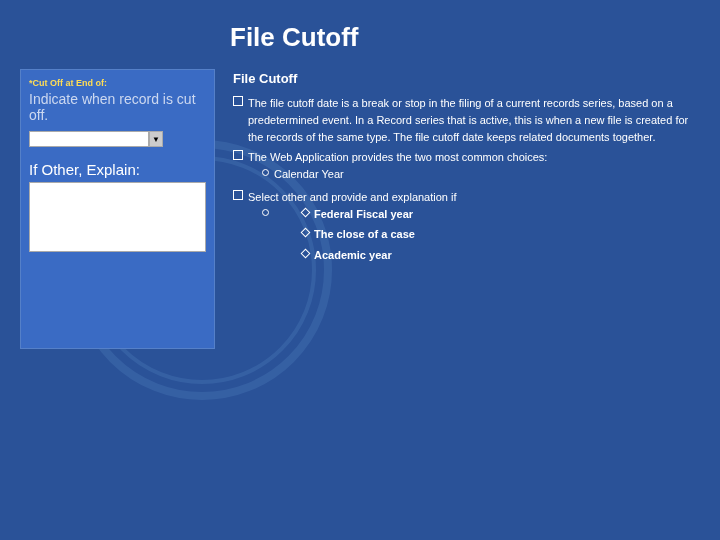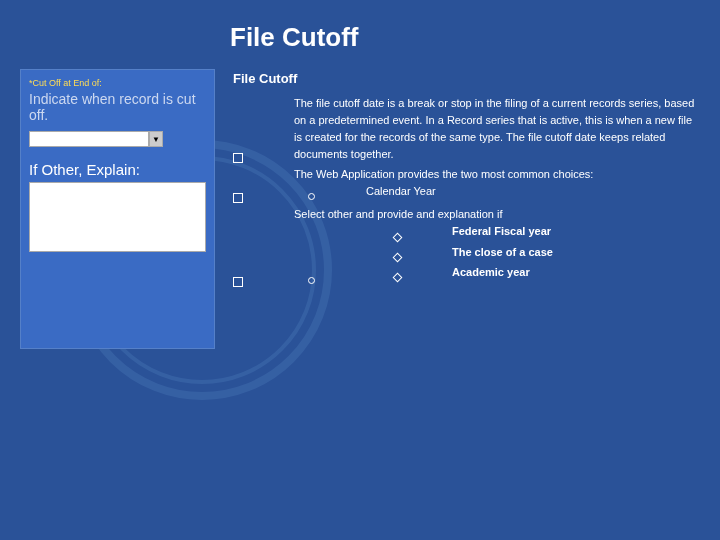--- a/index.html
+++ b/index.html
@@ -66,21 +66,21 @@
       border: 1px solid #5580c8;
       width: 195px;
       min-height: 280px;
       padding: 8px;
       flex-shrink: 0;
     }
 
     .form-field-label {
       color: #ffdd55;
       font-size: 9px;
-      font-weight: normal;
+      font-weight: bold;
       margin-bottom: 3px;
     }
 
     .form-field-hint {
       color: #ccd8f0;
       font-size: 14px;
       margin-bottom: 8px;
     }
 
     .form-input-row {
@@ -139,23 +139,22 @@
 
     .text-panel-title {
       font-size: 13px;
       font-weight: bold;
       margin-bottom: 6px;
     }
 
     .bullet-item {
       display: flex;
       flex-direction: row;
-      align-items: flex-end;
+      align-items: flex-start;
       margin-bottom: 3px;
-      gap: 46px;
     }
 
     .bullet-square {
       width: 10px;
       height: 10px;
       border: 1.5px solid white;
       margin-right: 5px;
       margin-top: 1px;
       flex-shrink: 0;
       display: inline-block;

